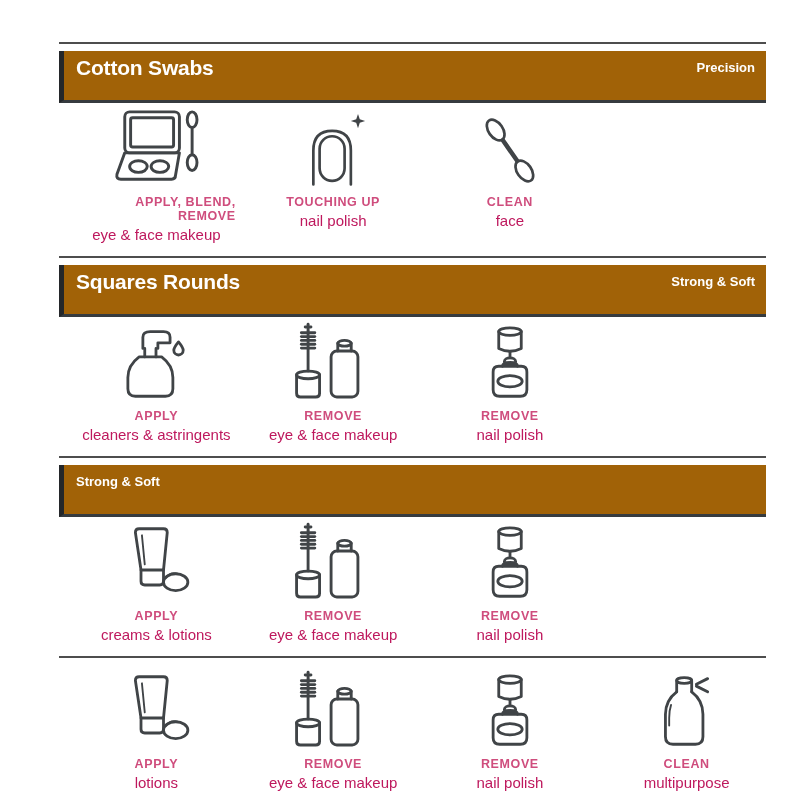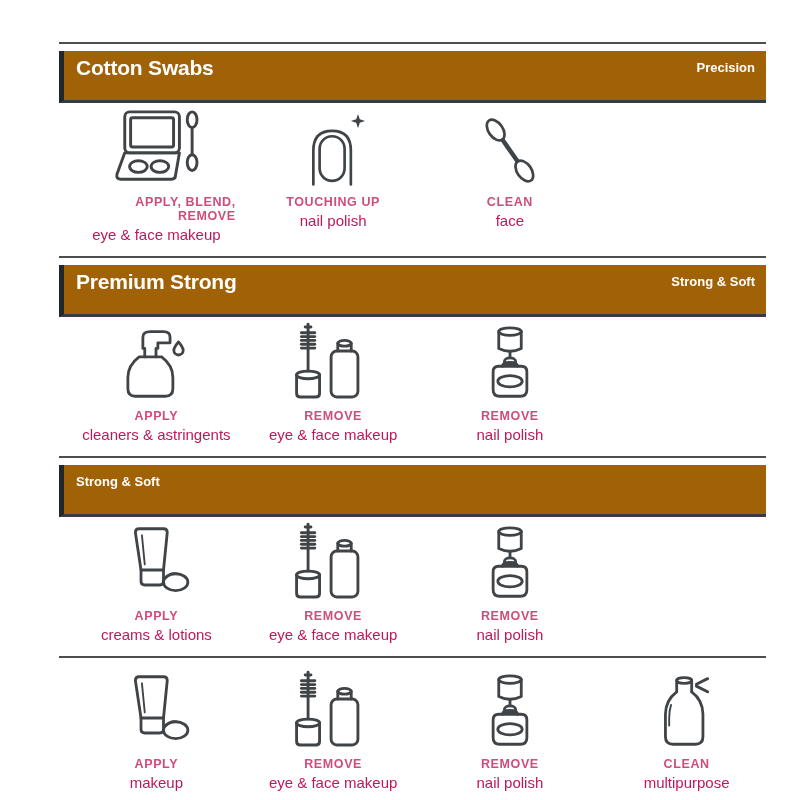--- a/index.html
+++ b/index.html
@@ -150,21 +150,21 @@
         <div class="action">CLEAN</div>
         <div class="object">face</div>
       </div>
       <div class="item"></div>
     </div>
   </div>
 
   <div class="section">
     <div class="divider"></div>
     <div class="bar">
-      <span class="bar-title">Premium Strong</span>
+      <span class="bar-title">Squares Rounds</span>
       <span class="bar-tag">Strong &amp; Soft</span>
     </div>
     <div class="items">
       <div class="item">
         <div class="icon-box">
           <svg class="icon" width="90" height="79" viewBox="0 0 96 84">
               <use href="#sym-pump-bottle"></use>
             </svg>
         </div>
         <div class="action">APPLY</div>
@@ -232,21 +232,21 @@
   <div class="section">
     <div class="divider"></div>
     <div class="items">
       <div class="item">
         <div class="icon-box">
           <svg class="icon" width="90" height="79" viewBox="0 0 96 84">
               <use href="#sym-lotion-tube"></use>
             </svg>
         </div>
         <div class="action">APPLY</div>
-        <div class="object">makeup</div>
+        <div class="object">lotions</div>
       </div>
       <div class="item">
         <div class="icon-box">
           <svg class="icon" width="92" height="81" viewBox="0 0 96 84">
               <use href="#sym-mascara"></use>
             </svg>
         </div>
         <div class="action">REMOVE</div>
         <div class="object">eye &amp; face makeup</div>
       </div>

